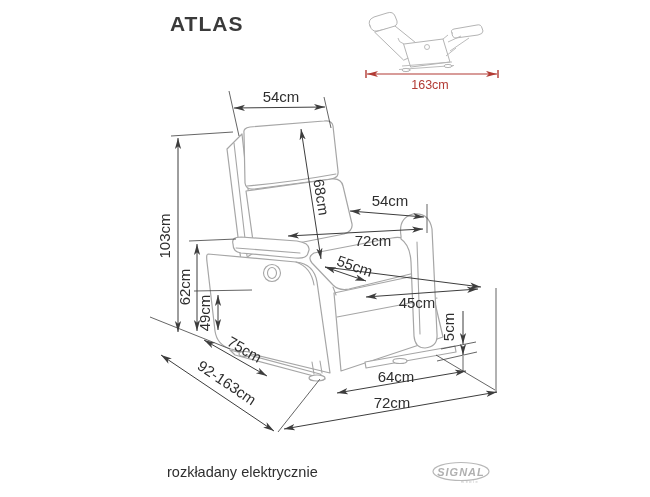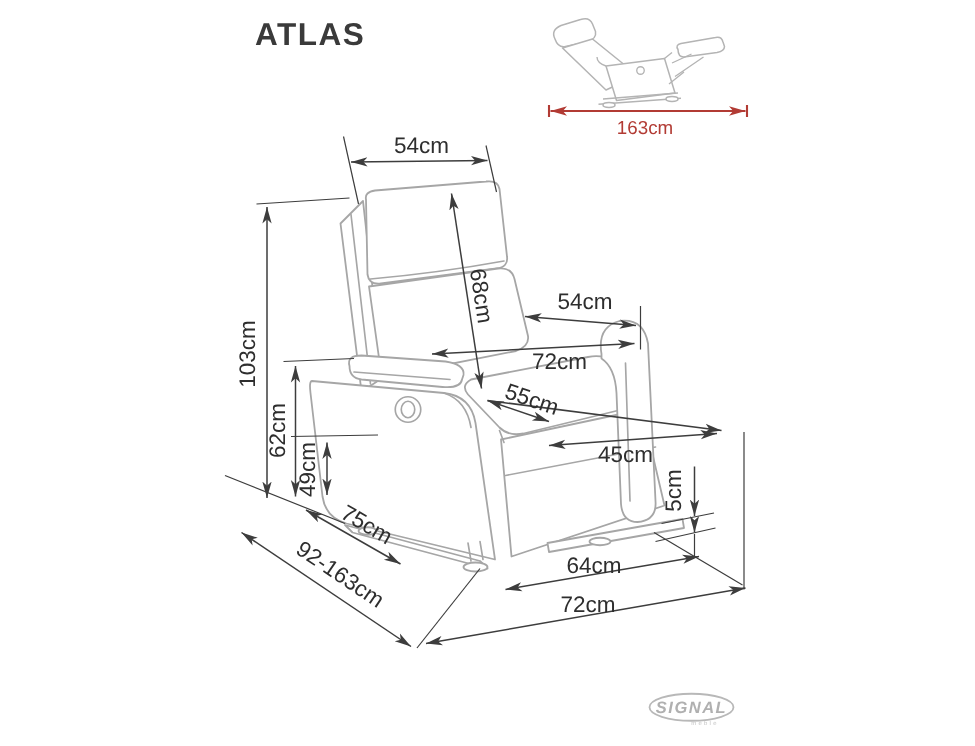--- a/index.html
+++ b/index.html
@@ -157,13 +157,14 @@
       </g>
     </g>
 
     <g>
       <ellipse cx="461" cy="471.5" rx="28" ry="9" fill="none" stroke="#b8b8b8" stroke-width="1.2"></ellipse>
       <text class="logo-text" x="461" y="475.5">SIGNAL</text>
       <text class="logo-sub" x="470" y="483">meble</text>
     </g>
   </svg>
 
+  <div id="footer-note">rozkładany elektrycznie</div>
 </div>
 
 </body></html>

